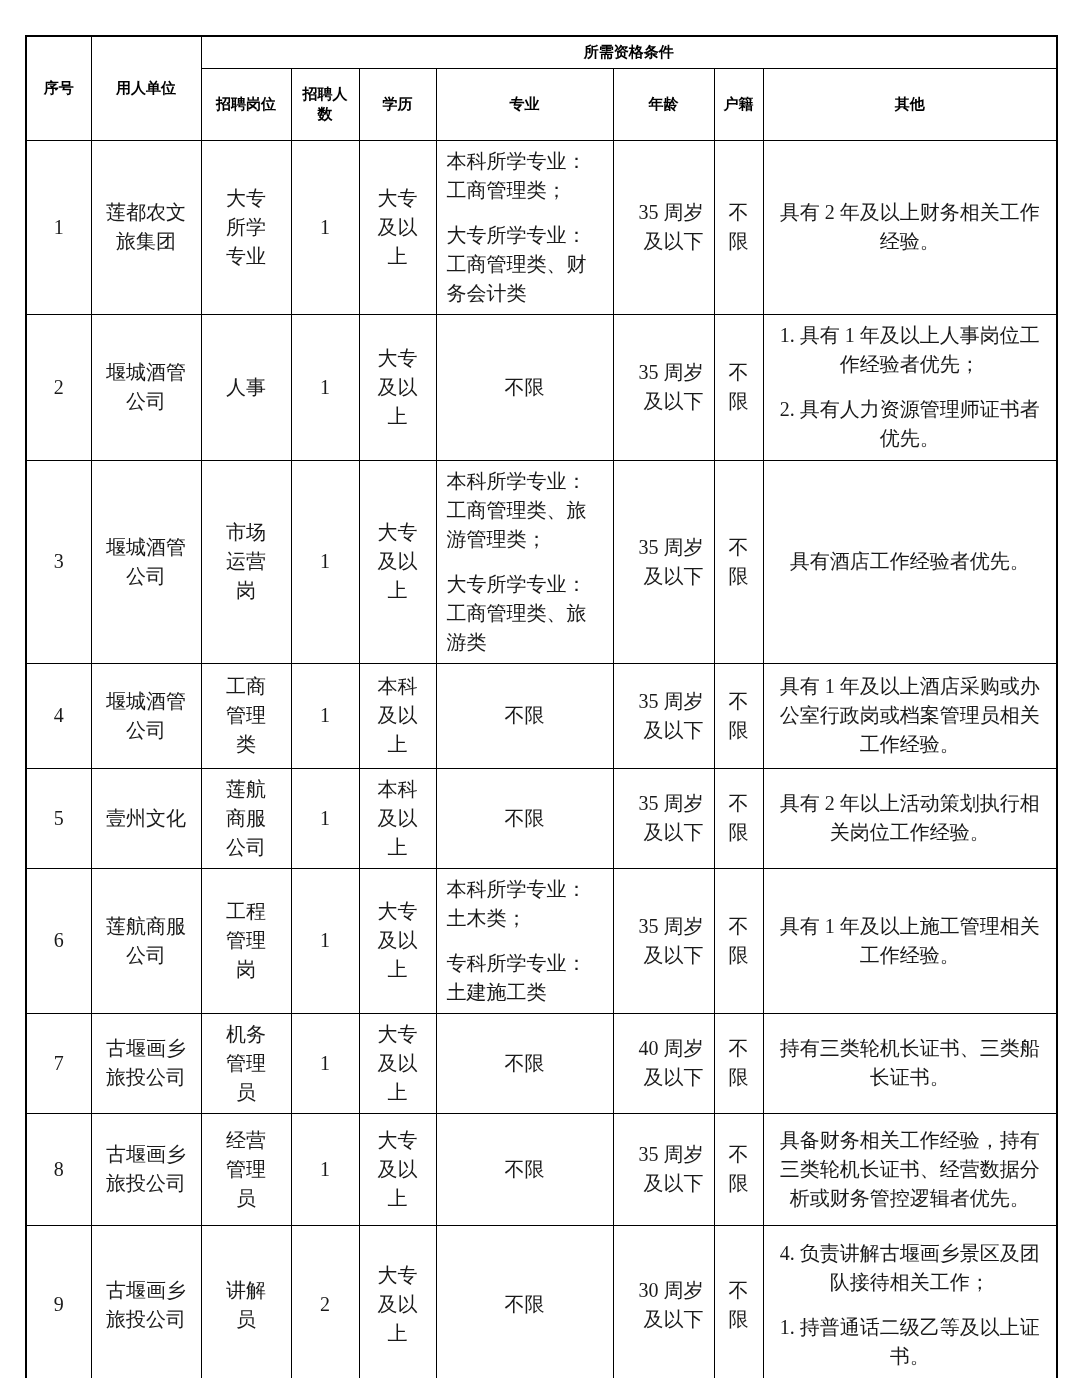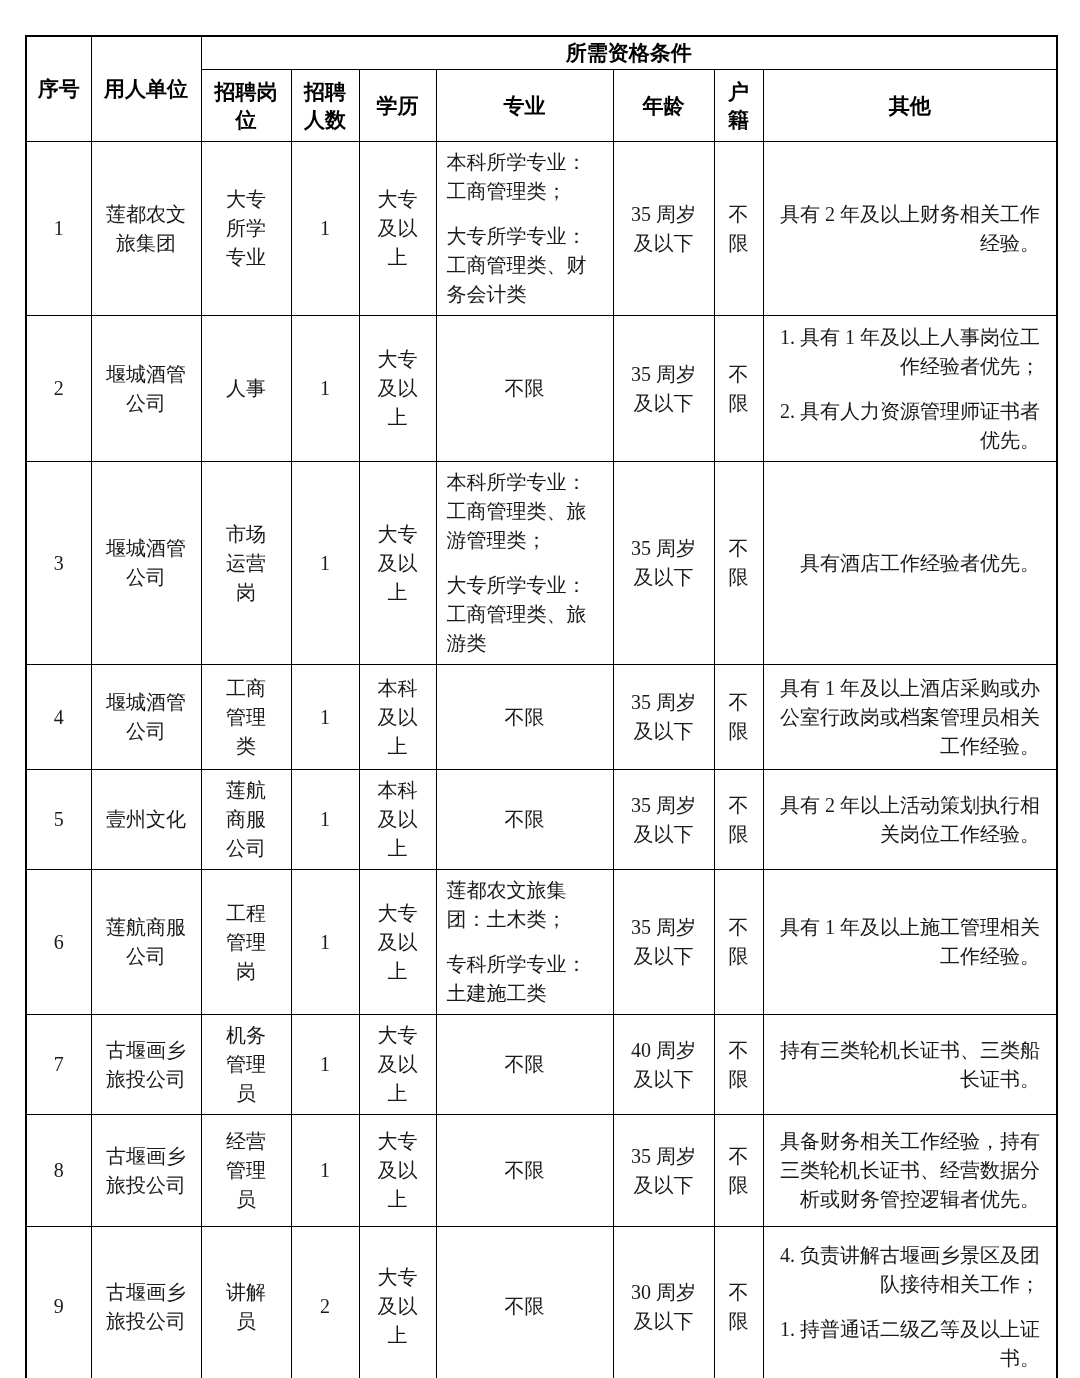--- a/index.html
+++ b/index.html
@@ -21,21 +21,21 @@
   .recruit th,.recruit td{
     border:1px solid #000;
     box-sizing:border-box;
     vertical-align:middle;
     text-align:center;
     overflow:hidden;
   }
   .recruit th{
     font-family:"Liberation Sans","DejaVu Sans",sans-serif;
     font-weight:bold;
-    font-size:21px;
+    font-size:15px;
     color:#000;
     line-height:1.35;
     padding:2px 4px;
   }
   .recruit td{
     font-size:20px;
     line-height:1.45;
     padding:4px 6px;
     word-break:break-all;
   }
@@ -46,24 +46,24 @@
   tr.r3{height:195px;}
   tr.r4{height:105px;}
   tr.r5{height:100px;}
   tr.r6{height:140px;}
   tr.r7{height:100px;}
   tr.r8{height:112px;}
   tr.r9{height:160px;}
   td.employer{padding:4px 12px;}
   td.position{padding:4px 22px;}
   td.edu{padding:4px 16px;margin-left:21px;}
-  td.age{padding:4px 10px;}
+  td.age{padding:4px 10px;text-align:right;}
   td.hukou{padding:4px 13px;}
   td.major-left{text-align:left;padding:6px 10px;}
-  td.other{text-align:right;padding:6px 16px;}
+  td.other{text-align:center;padding:6px 16px;}
   .para{margin:0;}
   .para + .para{margin-top:16px;}
 </style>
 </head>
 <body>
 
 <div class="page">
   <table class="recruit">
     <colgroup>
       <col style="width:65px">
@@ -169,21 +169,21 @@
       </td>
     </tr>
 
     <tr class="r6">
       <td>6</td>
       <td class="employer">莲航商服公司</td>
       <td class="position">工程管理岗</td>
       <td>1</td>
       <td class="edu">大专及以上</td>
       <td class="major-left">
-        <p class="para">莲都农文旅集团：土木类；</p>
+        <p class="para">本科所学专业：土木类；</p>
         <p class="para">专科所学专业：土建施工类</p>
       </td>
       <td class="age">35 周岁及以下</td>
       <td class="hukou">不限</td>
       <td class="other">
         <p class="para">具有 1 年及以上施工管理相关工作经验。</p>
       </td>
     </tr>
 
     <tr class="r7">

